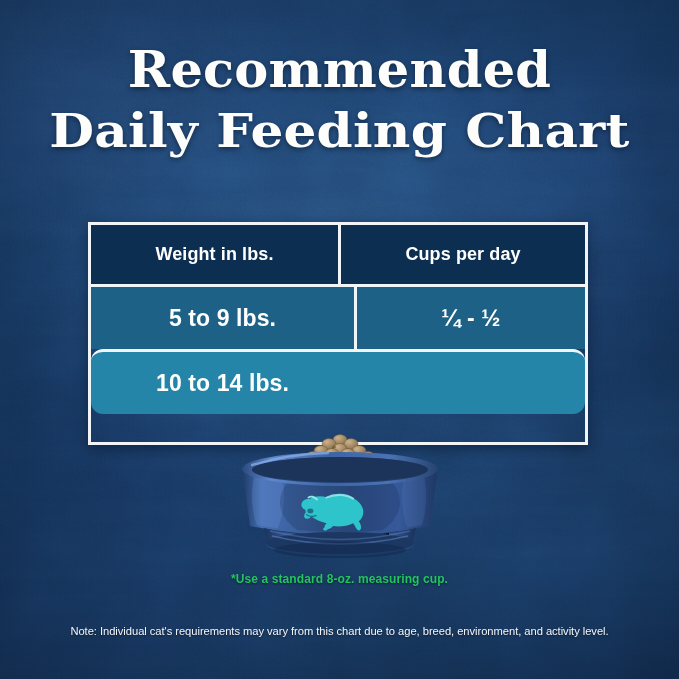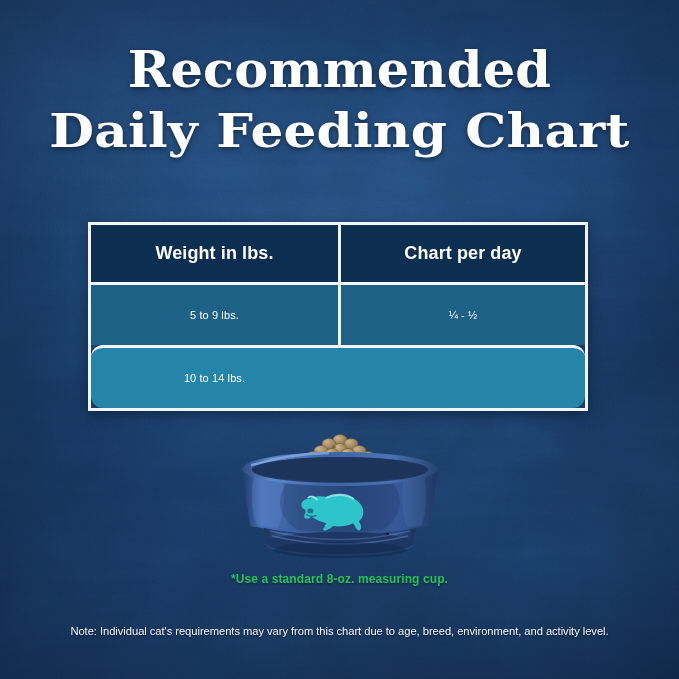--- a/index.html
+++ b/index.html
@@ -30,34 +30,34 @@
   .title{
     position:absolute;left:0;right:0;top:44px;text-align:center;
     font-family:"DejaVu Serif","Liberation Serif",serif;
     font-weight:bold;color:#fdfdfb;
     letter-spacing:.2px;line-height:1.0;
     text-shadow:0 2px 5px rgba(3,14,30,.55);
   }
   .title .l1{display:block;font-size:51px;}
   .title .l2{display:block;font-size:47px;margin-top:12px;
              transform:scaleX(1.10);transform-origin:50% 50%;}
-  .tbl-wrap{position:absolute;left:88px;top:222px;width:500px;height:189px;
+  .tbl-wrap{position:absolute;left:88px;top:222px;width:500px;height:223px;
             border:3px solid #f2f5f8;box-sizing:border-box;
             display:flex;flex-direction:column;
             box-shadow:0 4px 12px rgba(3,14,32,.45);}
   .trow{display:flex;width:100%;}
   .trow.head{height:59px;background:#0c2e51;}
   .trow.r1{height:62px;background:#1d6286;border-top:3px solid #f2f5f8;}
   .trow.r2{height:62px;background:#2585a8;border-top:3px solid #f2f5f8;border-radius:12px;}
   .cell{display:flex;align-items:center;justify-content:center;
         color:#ffffff;text-align:center;box-sizing:border-box;}
   .cell.c1{width:247px;}
   .cell.c2{flex:1;border-left:3px solid #f2f5f8;}
   .trow.head .cell{font-size:18px;font-weight:bold;letter-spacing:.1px;}
-  .trow.r1 .cell,.trow.r2 .cell{font-size:11px;font-weight:400;letter-spacing:.1px;}
+  .trow.r1 .cell,.trow.r2 .cell{font-size:23px;font-weight:700;letter-spacing:.1px;margin-left:8px;}
 
   
   .bowl-area{position:absolute;left:228px;top:432px;width:224px;height:136px;}
 
   
   .note-star{position:absolute;left:0;right:0;top:572px;text-align:center;
     color:#22c55e;font-size:12px;font-weight:bold;letter-spacing:.1px;
     text-shadow:0 1px 2px rgba(3,14,30,.6);}
   .note-block{position:absolute;left:0;right:0;top:599px;text-align:center;
     color:#f4f7fa;font-size:11.2px;line-height:1.58;letter-spacing:-.05px;
@@ -104,21 +104,21 @@
 
   <div class="title">
     <span class="l1">Recommended</span>
     <span class="l2">Daily Feeding Chart</span>
   </div>
 
   <div class="tbl-wrap">
 
     <div class="trow head">
       <div class="cell c1">Weight in lbs.</div>
-      <div class="cell c2">Chart per day</div>
+      <div class="cell c2">Cups per day</div>
     </div>
 
     <div class="trow r1">
       <div class="cell c1">5 to 9 lbs.</div>
       <div class="cell c2">¼ - ½</div>
     </div>
 
     <div class="trow r2">
       <div class="cell c1">10 to 14 lbs.</div>
     </div>

